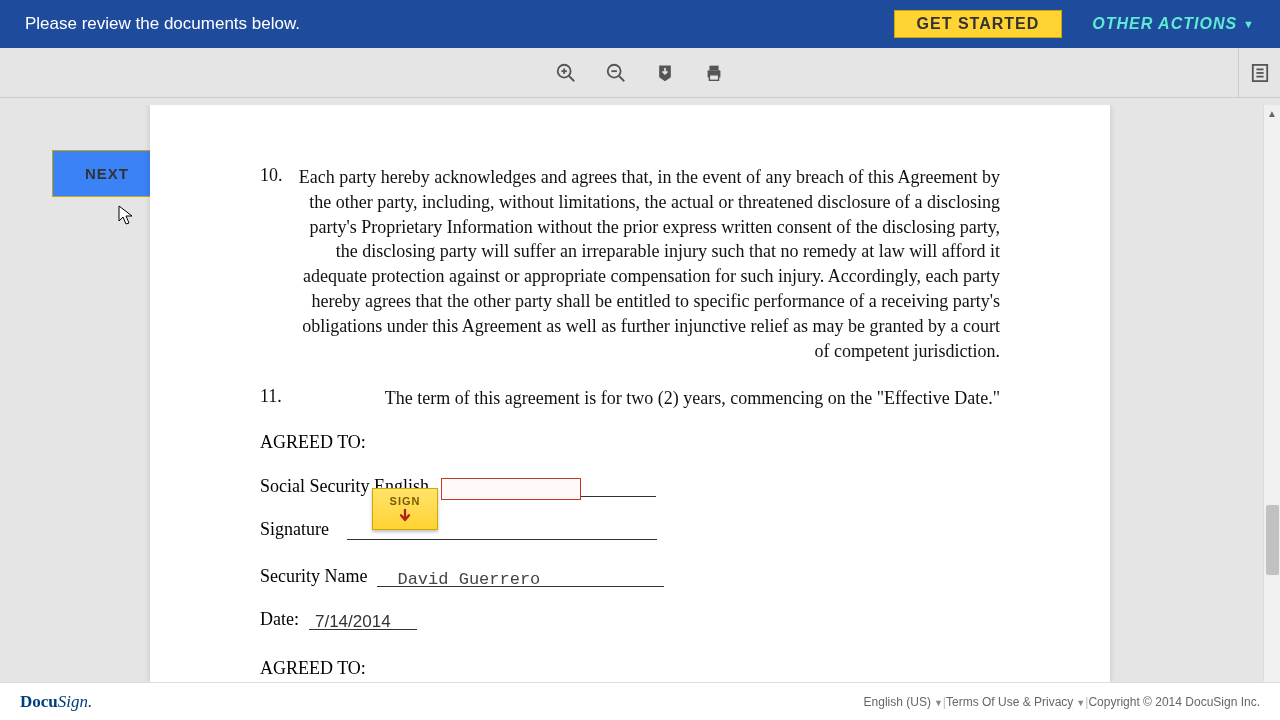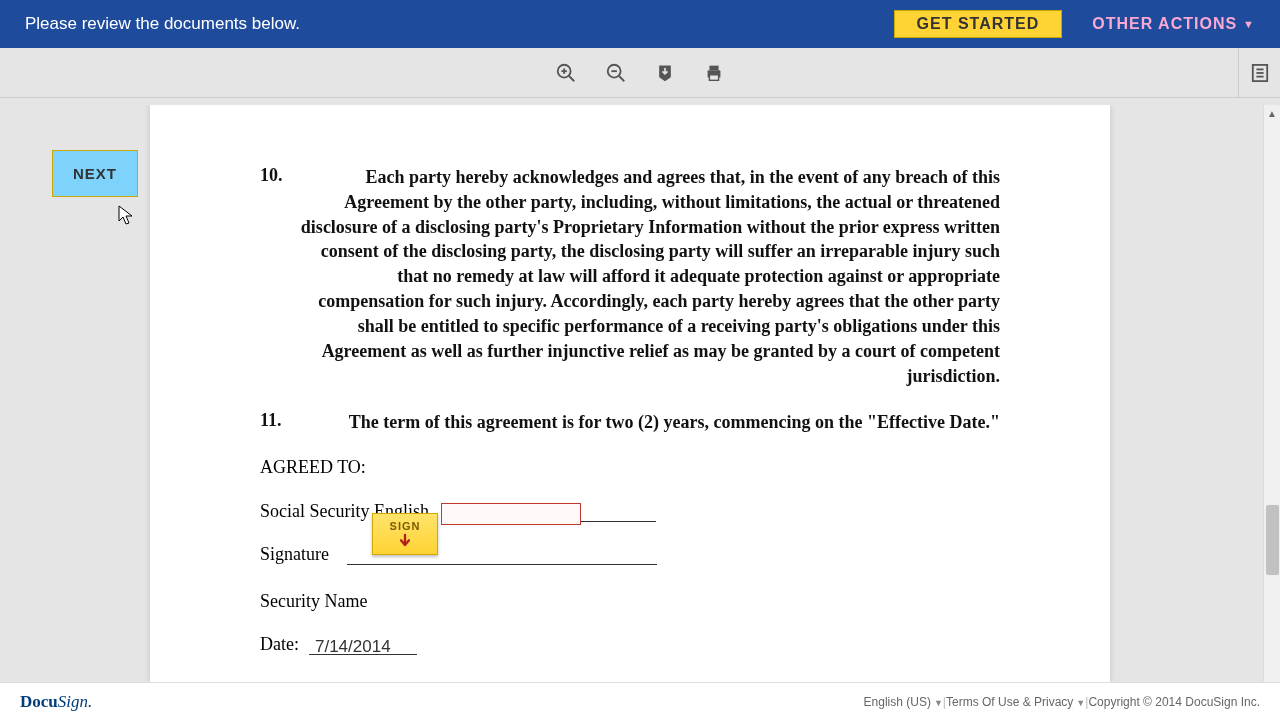--- a/index.html
+++ b/index.html
@@ -1,39 +1,39 @@
 <!DOCTYPE html>
 <html><head>
 <meta charset="utf-8">
 <style>
   * { box-sizing: border-box; margin: 0; padding: 0; }
   body { font-family: Arial, Helvetica, sans-serif; background: #e5e5e5; width: 1280px; height: 720px; overflow: hidden; position: relative; }
   
   .top-bar { background: #1f4b9c; height: 48px; display: flex; align-items: center; padding: 0 25px; }
   .top-bar-message { color: #fff; font-size: 17px; flex: 1; }
   .btn-get-started { background: #ffd333; border: 1px solid #c9a800; color: #333; font-size: 16px; font-weight: bold; letter-spacing: 1px; padding: 4px 22px; cursor: pointer; margin-right: 30px; }
-  .btn-other-actions { color: #f9a8d4; font-size: 16px; font-weight: bold; letter-spacing: 1px; cursor: pointer; display: flex; align-items: center; gap: 6px; }
+  .btn-other-actions { color: #5eead4; font-size: 16px; font-weight: bold; letter-spacing: 1px; cursor: pointer; display: flex; align-items: center; gap: 6px; font-style: italic; }
   .btn-other-actions .caret { font-size: 11px; }
   
   .toolbar { background: #e5e5e5; height: 50px; border-bottom: 1px solid #ccc; display: flex; align-items: center; justify-content: center; gap: 28px; position: relative; }
   .toolbar-icon { cursor: pointer; color: #555; display: flex; align-items: center; justify-content: center;}
   .toolbar-right { position: absolute; right: 0; top: 0; height: 50px; width: 42px; border-left: 1px solid #ccc; display: flex; align-items: center; justify-content: center; color: #555; cursor: pointer;}
   
   .workspace { position: absolute; top: 105px; left: 0; right: 0; bottom: 38px; overflow: hidden; }
   .scrollbar-track { position:absolute; right:0; top:0; bottom:0; width:17px; background:#f0f0f0; border-left:1px solid #ddd;}
   .scrollbar-up { position:absolute; top:0; height:16px; width:100%; display:flex; align-items:center; justify-content:center; color:#666; font-size:10px;}
   .scrollbar-thumb { position:absolute; left:2px; width:13px; background:#c1c1c1; border-radius:2px; top:400px; height:70px;}
   
-  .next-btn { position: absolute; left: 52px; top: 45px; background: #7dd3fc; border: 1px solid #c9a800; color: #333; font-size: 15px; font-weight: bold; letter-spacing: 1px; padding: 14px 20px; cursor: pointer; }
+  .next-btn { position: absolute; left: 52px; top: 45px; background: #3b82f6; border: 1px solid #c9a800; color: #333; font-size: 15px; font-weight: bold; letter-spacing: 1px; padding: 14px 32px; cursor: pointer; }
   
   .cursor-arrow { position:absolute; left:118px; top:100px; z-index:100; pointer-events:none; }
   
   .page { position: absolute; left: 150px; top: 0; width: 960px; bottom: 0; background: #fff; box-shadow: 0 0 6px rgba(0,0,0,0.15); padding: 60px 110px 20px 110px; font-family: "Times New Roman", Times, serif; }
   
-  .clause { display: flex; margin-bottom: 22px; font-weight: bold; }
+  .clause { display: flex; margin-bottom: 22px; }
   .clause-num { width: 30px; font-size: 18px; color: #111; }
   .clause-text { flex: 1; font-size: 18px; color: #111; line-height: 1.38; text-align: right; }
   
   .agreed { font-size: 18px; margin-top: 18px; margin-bottom: 22px; }
   
   .field-row { display: flex; align-items: flex-end; font-size: 18px; margin-bottom: 22px; position: relative; }
   .field-label { }
   .field-line { border-bottom: 1px solid #333; height: 20px; display: inline-block; }
   
   .ssn-box { border: 1.5px solid #c0392b; background:#fff8f8; width: 140px; height: 22px; display: inline-block; position: relative; top: 3px; }
@@ -137,20 +137,23 @@
         <span>SIGN</span>
         <svg width="16" height="16" viewBox="0 0 24 24">
             <path d="M12 3 L12 14 M6 11 L12 18 L18 11" stroke="#b02020" stroke-width="3.5" fill="none" stroke-linecap="round" stroke-linejoin="round"></path>
           </svg>
       </div>
     </div>
 
     <div class="field-row">
       <span class="field-label">Security Name</span>
       <span style="width:10px;"></span>
+      <span class="field-line" style="width:287px; position:relative;">
+        <span class="printed-name-val" style="position:absolute; left:0; bottom:-2px;">David Guerrero</span>
+      </span>
     </div>
 
     <div class="field-row" style="margin-bottom:28px;">
       <span class="field-label">Date:</span>
       <span style="width:10px;"></span>
       <span class="field-line" style="width:108px; position:relative;">
         <span class="date-val" style="position:absolute; left:0; bottom:0px;">7/14/2014</span>
       </span>
     </div>
 

